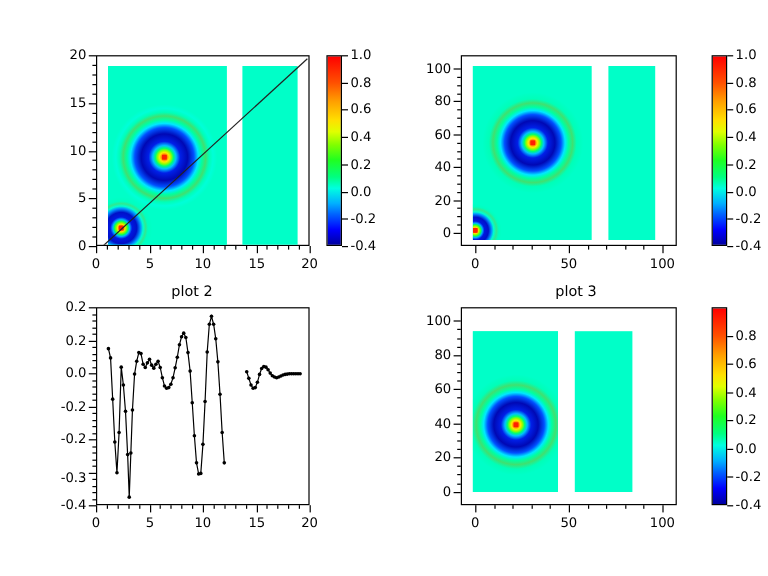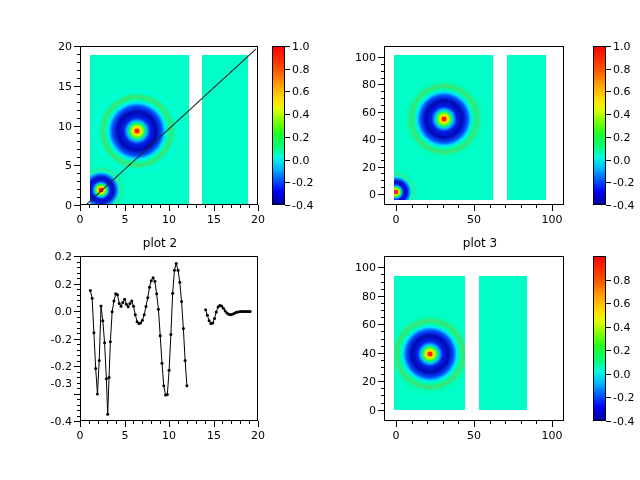--- a/index.html
+++ b/index.html
@@ -452,21 +452,21 @@
     <div class="ticklabel y" style="left: 40px; top: 256px; width: 32px;">0.2</div>
     <div class="tick y" style="left: 74px; top: 284px; width: 6px;"></div>
     <div class="ticklabel y" style="left: 40px; top: 284px; width: 32px;">0.2</div>
     <div class="tick y" style="left: 74px; top: 311px; width: 6px;"></div>
     <div class="ticklabel y" style="left: 40px; top: 311px; width: 32px;">0.0</div>
     <div class="tick y" style="left: 74px; top: 339px; width: 6px;"></div>
     <div class="ticklabel y" style="left: 40px; top: 339px; width: 32px;">-0.2</div>
     <div class="tick y" style="left: 74px; top: 366px; width: 6px;"></div>
     <div class="ticklabel y" style="left: 40px; top: 366px; width: 32px;">-0.2</div>
     <div class="tick y" style="left: 74px; top: 394px; width: 6px;"></div>
-    <div class="ticklabel y" style="left: 40px; top: 383px; width: 32px;">-0.3</div>
+    <div class="ticklabel y" style="left: 40px; top: 398px; width: 32px;">-0.3</div>
     <div class="tick y" style="left: 74px; top: 421px; width: 6px;"></div>
     <div class="ticklabel y" style="left: 40px; top: 421px; width: 32px;">-0.4</div>
     <div class="tick x" style="left: 89px; top: 421px; height: 3px;"></div>
     <div class="tick x" style="left: 98px; top: 421px; height: 3px;"></div>
     <div class="tick x" style="left: 107px; top: 421px; height: 3px;"></div>
     <div class="tick x" style="left: 116px; top: 421px; height: 3px;"></div>
     <div class="tick x" style="left: 133px; top: 421px; height: 3px;"></div>
     <div class="tick x" style="left: 142px; top: 421px; height: 3px;"></div>
     <div class="tick x" style="left: 151px; top: 421px; height: 3px;"></div>
     <div class="tick x" style="left: 160px; top: 421px; height: 3px;"></div>

